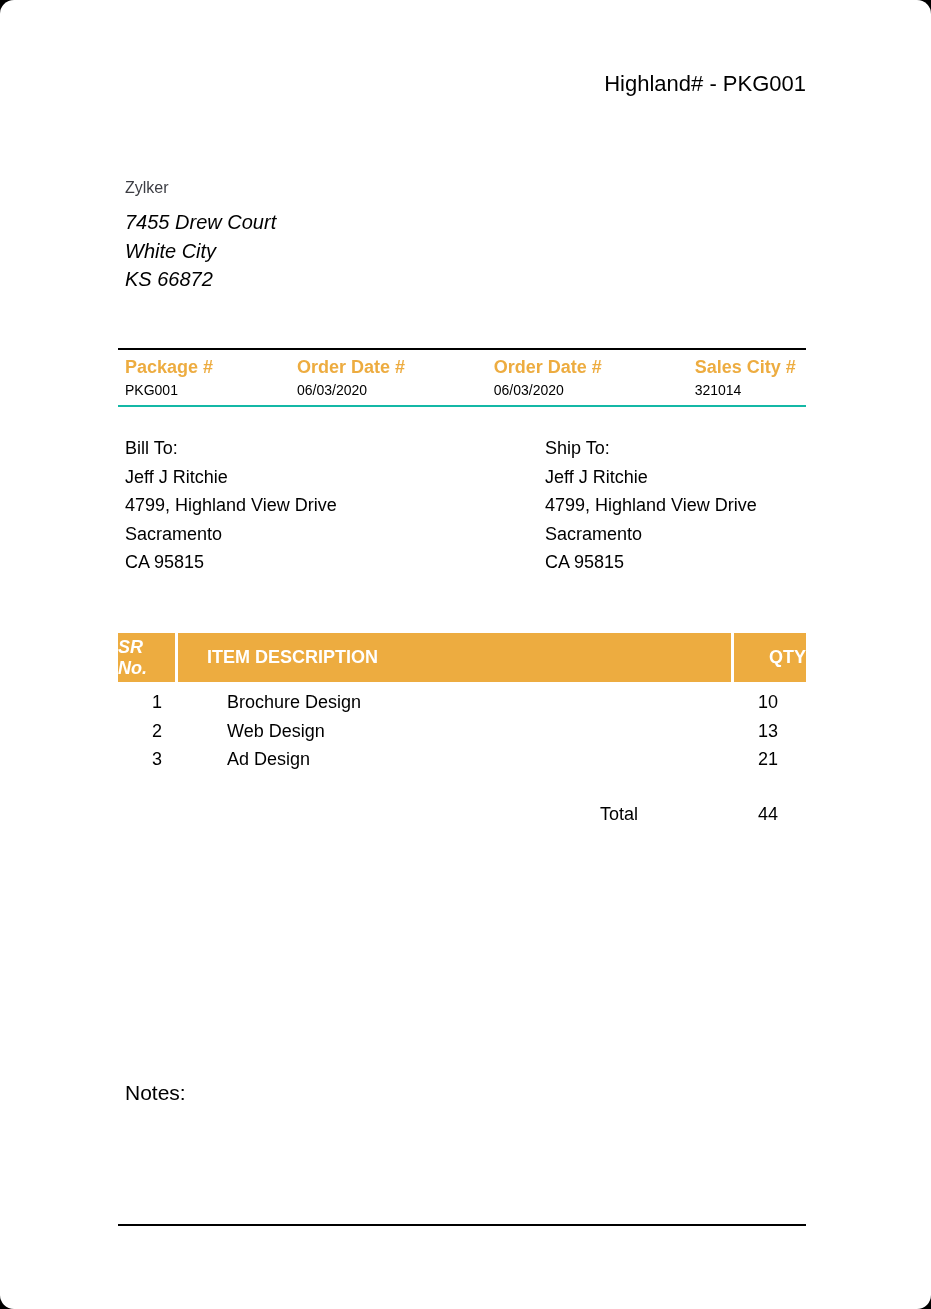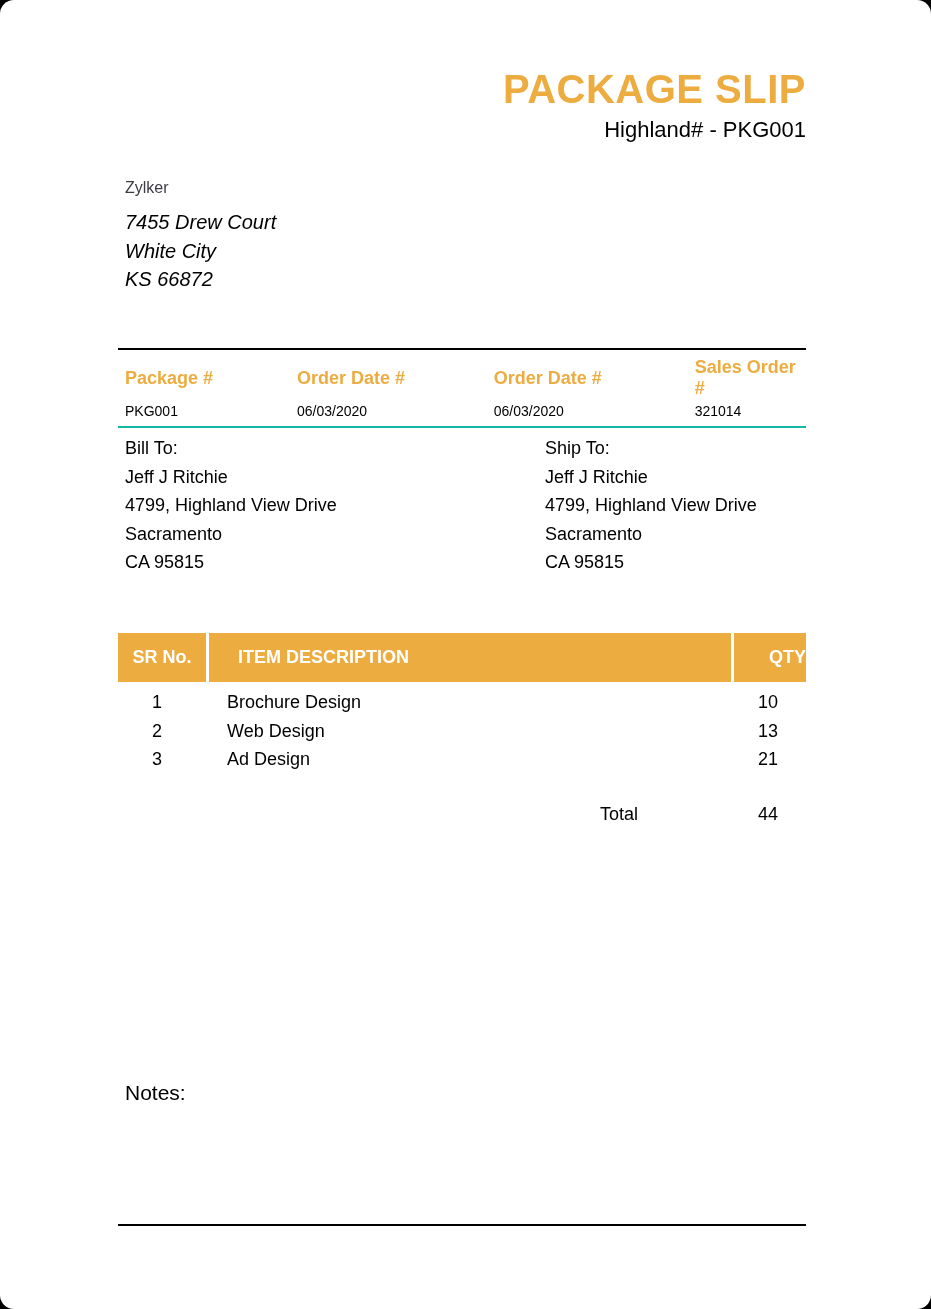--- a/index.html
+++ b/index.html
@@ -49,21 +49,21 @@
 
   
   .addresses { position: absolute; left: 125px; top: 434px; display: flex; }
   .address-block { font-size: 18px; line-height: 28.5px; }
   .address-bill { width: 420px; }
 
   
   .items-table { position: absolute; left: 118px; top: 633px; width: 688px; }
   .items-header { display: flex; height: 49px; color: #ffffff; font-weight: bold; font-size: 18px; }
   .hcell { background: #EDAC40; display: flex; align-items: center; height: 100%; }
-  .h-sr  { width: 88px; justify-content: center; }
+  .h-sr  { width: 57px; justify-content: center; font-style: italic; }
   .h-gap { width: 3px; background: #ffffff; height: 100%; }
   .h-desc { flex: 1; padding-left: 29px; }
   .h-qty { width: 72px; justify-content: flex-end; }
 
   .items-body { padding-top: 6px; }
   .item-row { display: flex; font-size: 18px; line-height: 28.6px; }
   .r-sr  { width: 78px; text-align: center; }
   .r-desc { flex: 1; padding-left: 31px; }
   .r-qty { width: 75px; text-align: right; padding-right: 28px; }
 
@@ -79,38 +79,37 @@
   
   .notes { position: absolute; left: 125px; top: 1080px; font-size: 21px; line-height: 26px; }
   .bottom-rule { position: absolute; left: 118px; top: 1224px; width: 688px; height: 2px; background: #000; }
 </style>
 </head>
 <body>
 
 <div class="page">
 
   <div class="doc-header">
-    <div class="doc-title">PACKAGE SLIP</div>
     <div class="doc-subtitle">Highland# - PKG001</div>
   </div>
 
   <div class="company">
     <div class="company-name">Zylker</div>
     <div class="company-line">7455 Drew Court</div>
     <div class="company-line">White City</div>
     <div class="company-line">KS 66872</div>
   </div>
 
   <table class="info-table">
     <tbody>
       <tr>
         <th class="c1">Package #</th>
         <th class="c2">Order Date #</th>
         <th class="c3">Order Date #</th>
-        <th class="c4">Sales Order #</th>
+        <th class="c4">Sales City #</th>
       </tr>
       <tr>
         <td>PKG001</td>
         <td>06/03/2020</td>
         <td>06/03/2020</td>
         <td>321014</td>
       </tr>
     </tbody>
   </table>
 

